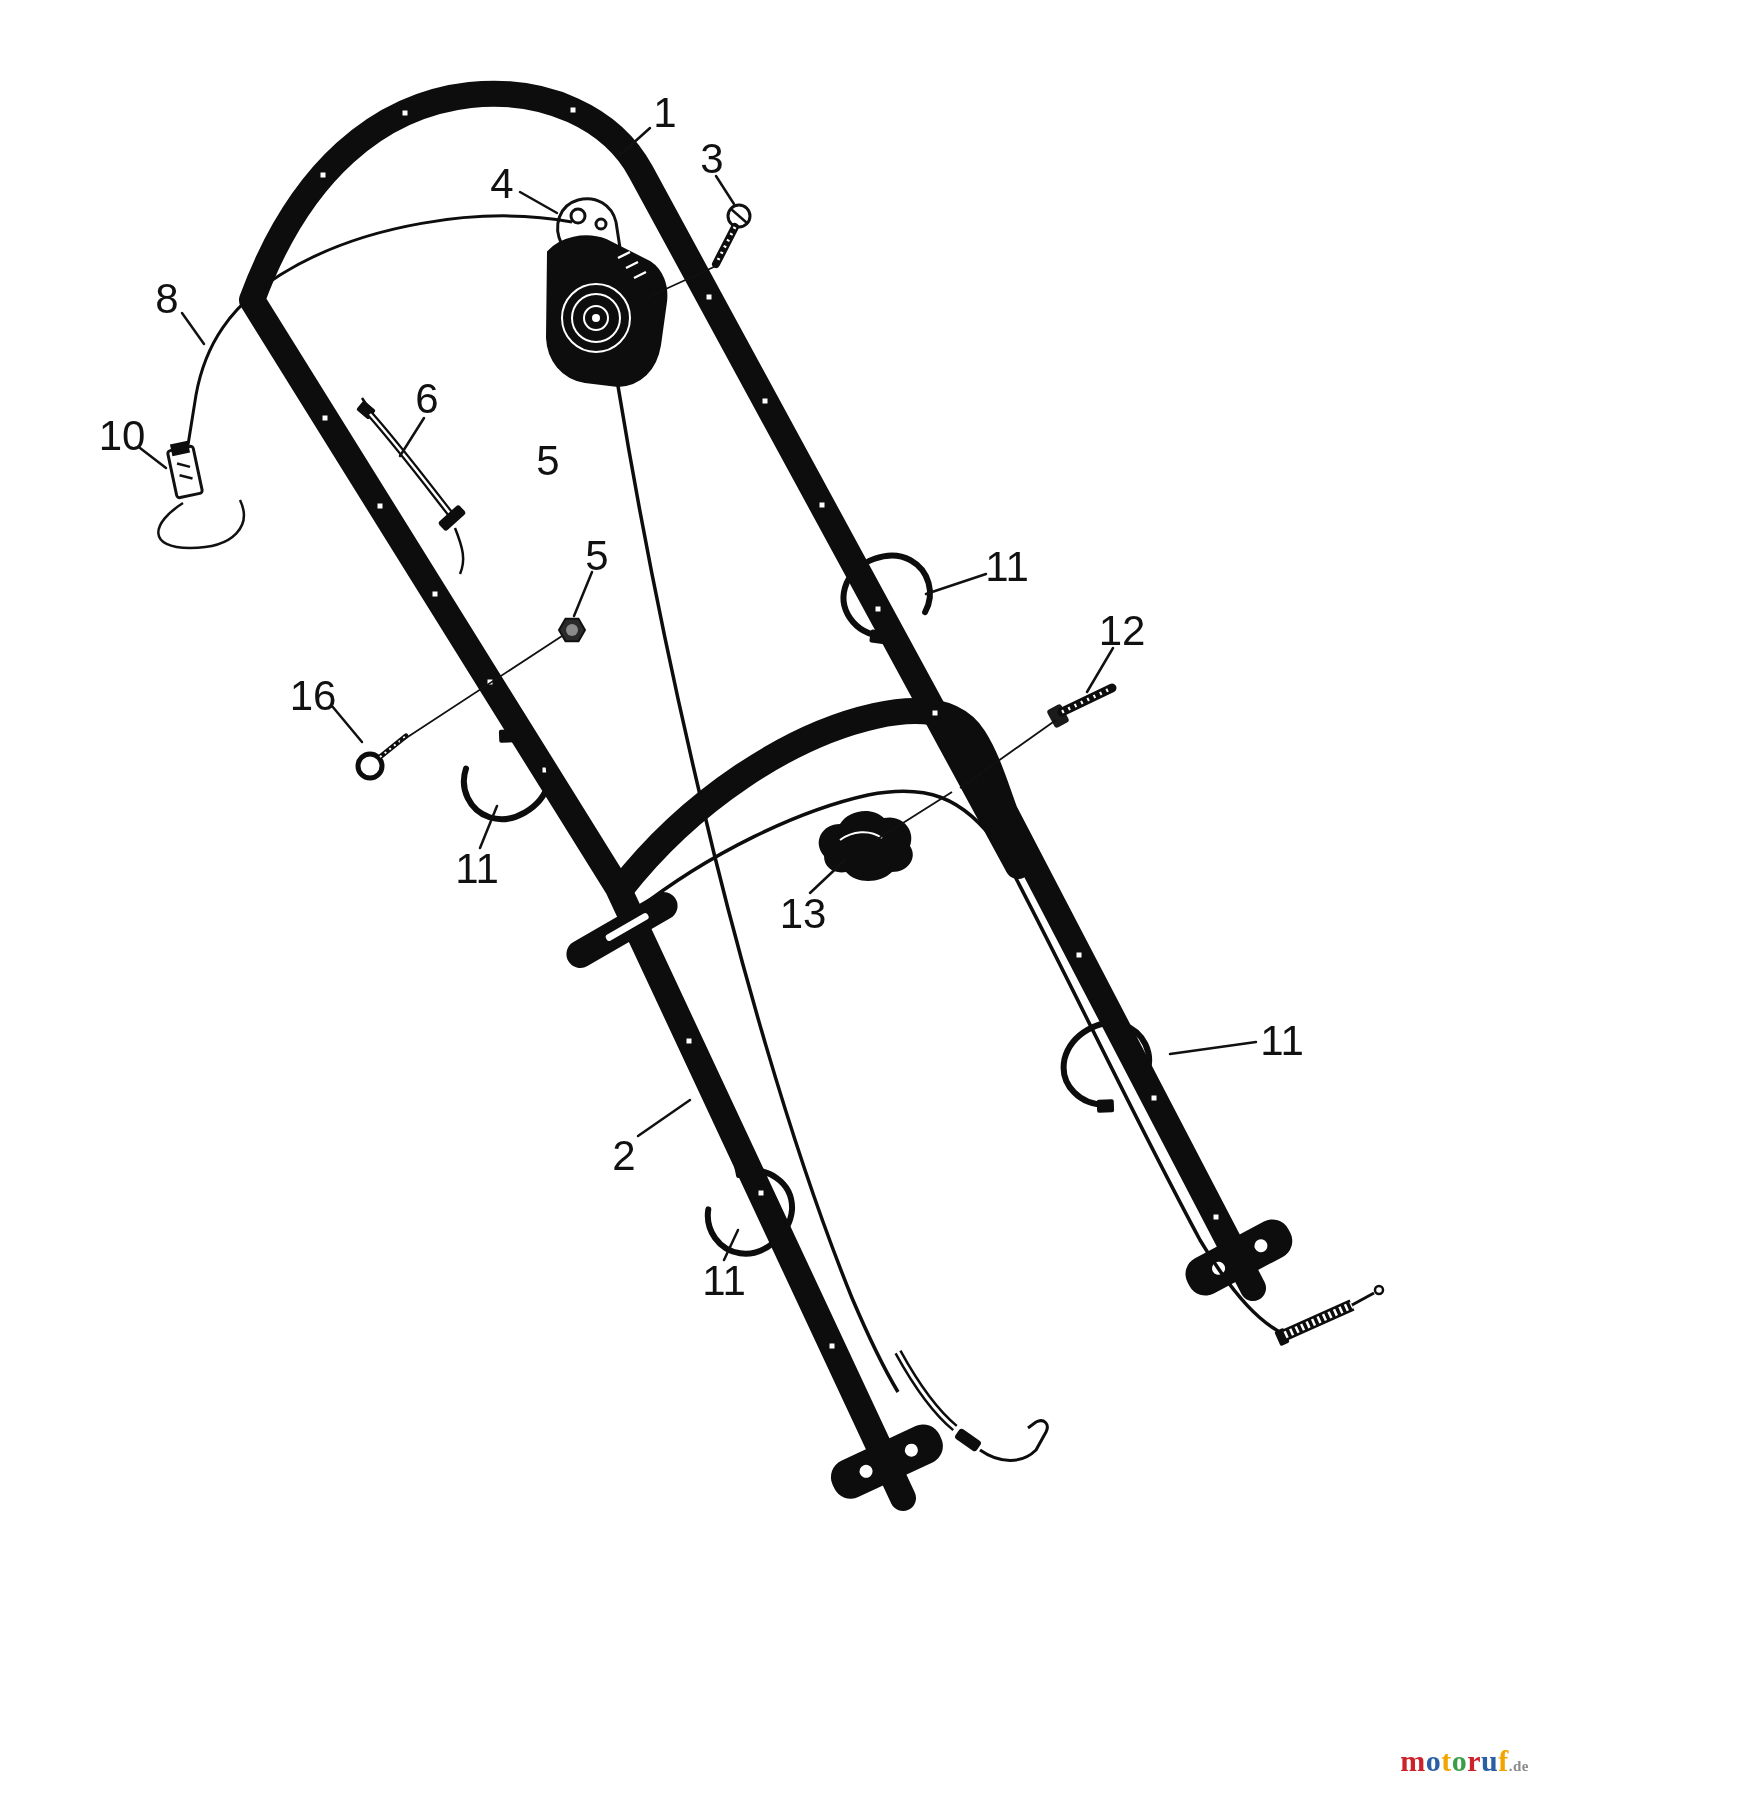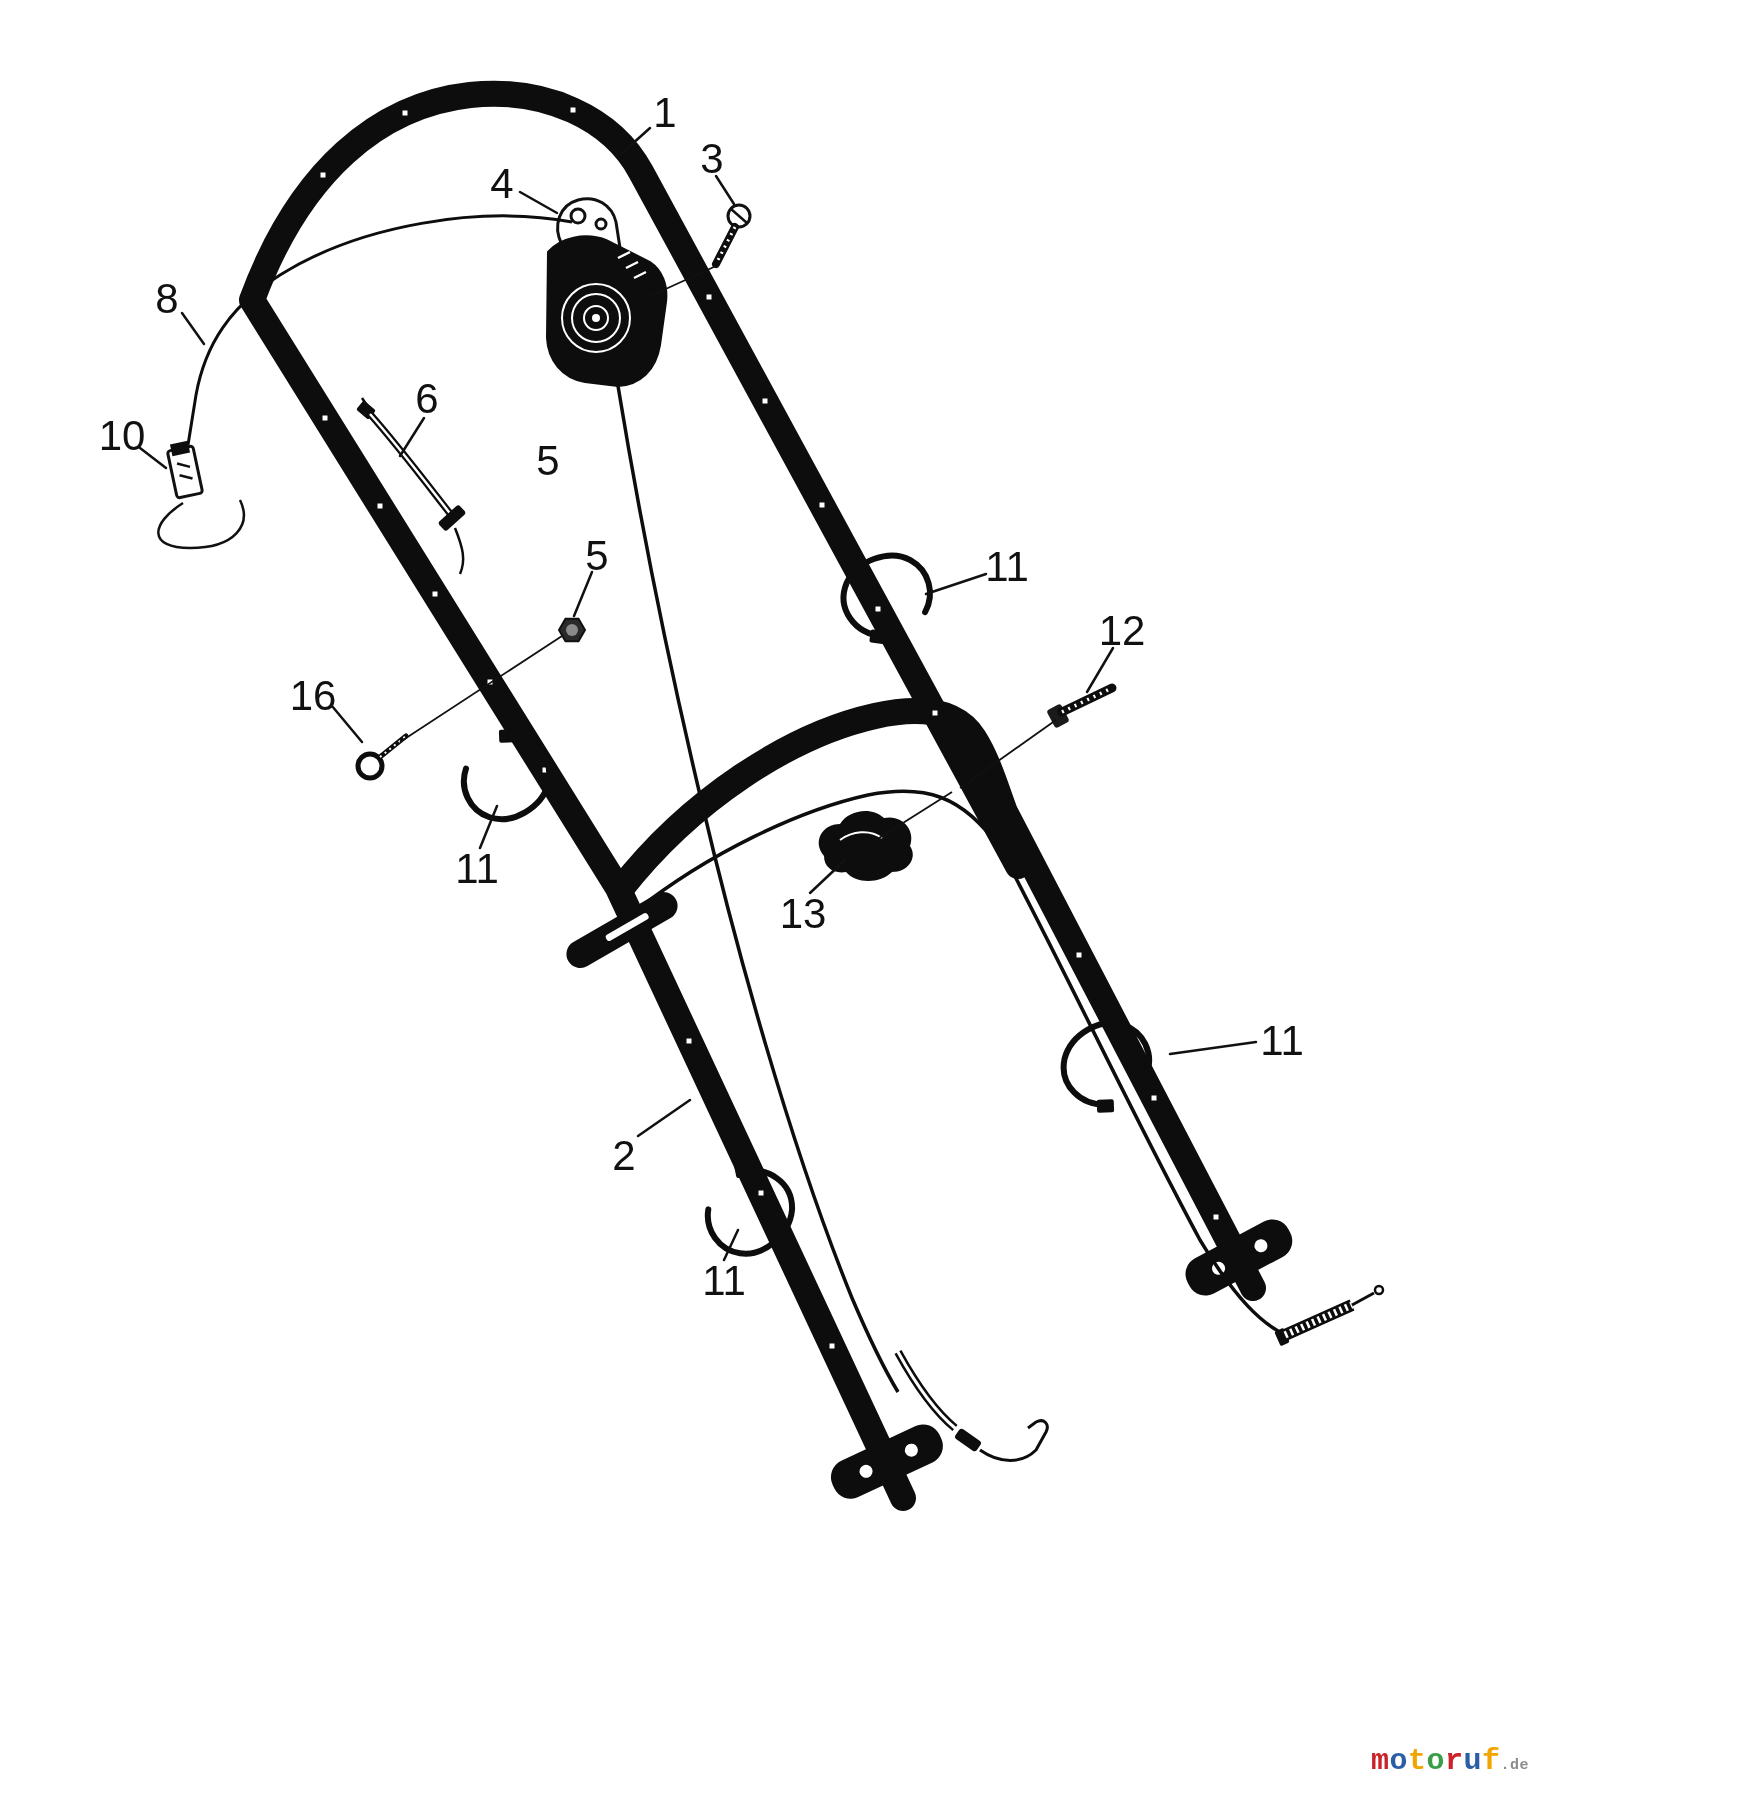--- a/index.html
+++ b/index.html
@@ -1,21 +1,21 @@
 <!DOCTYPE html>
 <html><head>
 <meta charset="utf-8">
 <style>
   html,body{margin:0;padding:0;background:#ffffff;}
   .canvas{position:relative;width:1741px;height:1800px;background:#ffffff;overflow:hidden;
           font-family:"Liberation Sans",sans-serif;}
   svg{position:absolute;left:0;top:0;}
   svg text{fill:#111;font-size:42px;font-family:"Liberation Sans",sans-serif;}
   .watermark{position:absolute;right:212px;bottom:22px;font-weight:bold;font-size:30px;
-             letter-spacing:.5px;font-family:Liberation Mono, monospace;cursor:pointer;}
+             letter-spacing:.5px;font-family:Liberation Serif, serif;cursor:pointer;}
   .watermark .suffix{font-size:15px;font-weight:bold;}
 </style>
 </head>
 <body>
 
 <div class="canvas">
 <svg width="1741" height="1800" viewBox="0 0 1741 1800">
 
   <defs>
     <g id="clip-shape">

